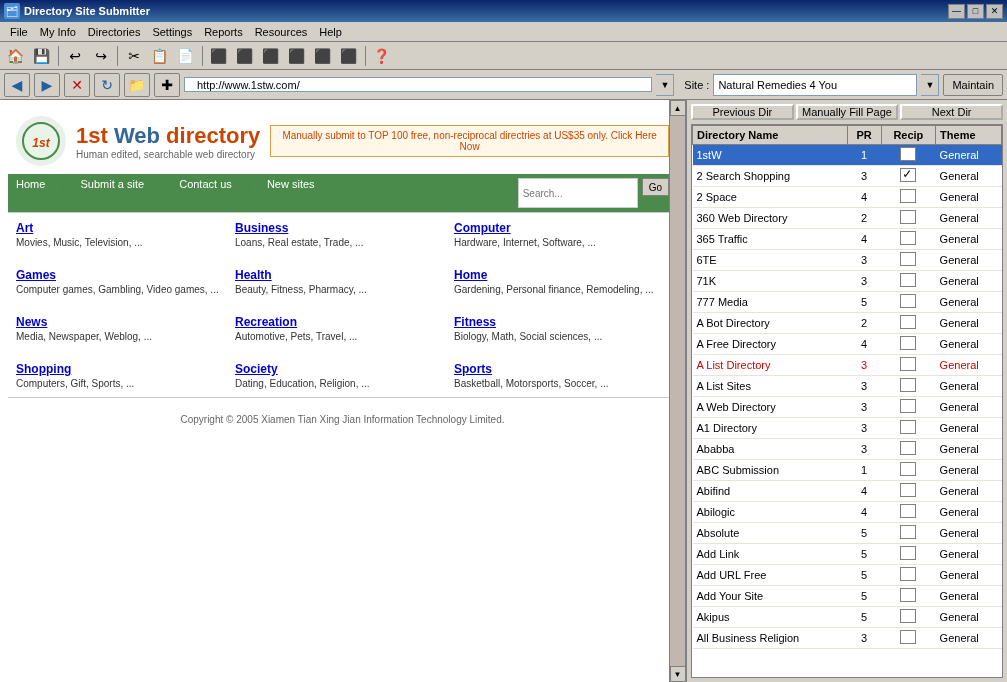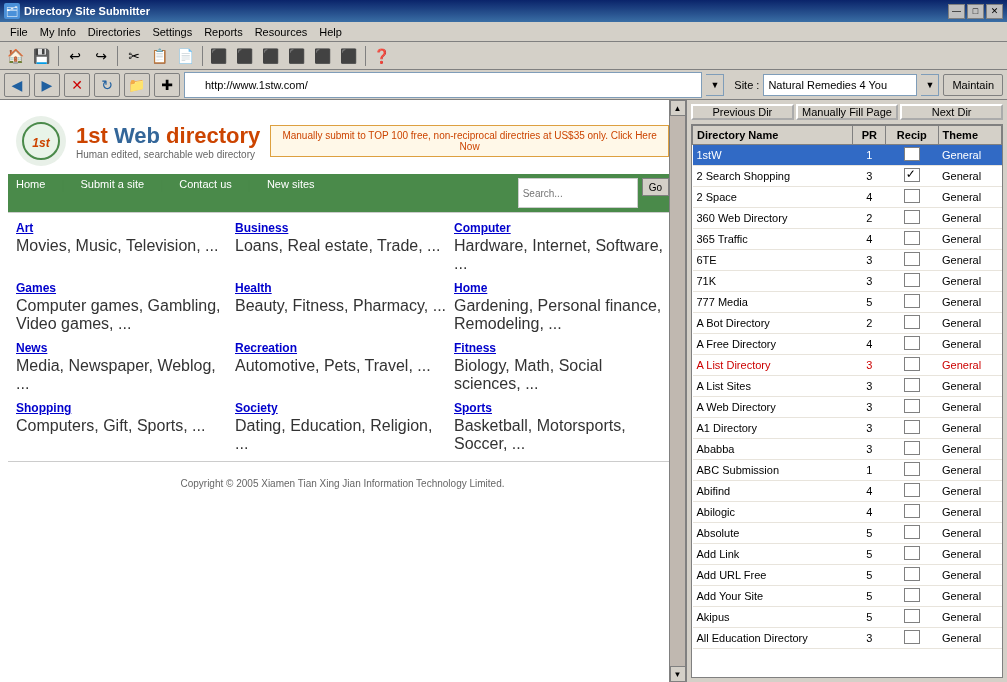--- a/index.html
+++ b/index.html
@@ -68,37 +68,37 @@
       border-radius: 2px;
       display: flex; align-items: center; justify-content: center;
       cursor: pointer; font-size: 14px;
     }
     .nav-btn.back { color: #2060a0; }
     .nav-btn.fwd { color: #2060a0; }
     .nav-btn.stop { color: #c00; }
     .nav-btn.refresh { color: #2060a0; }
     .url-bar {
       flex: 1;
-      height: 26px;
+      height: 15px;
       border: 1px solid #7f9db9;
       background: white;
-      padding: 0 20px;
+      padding: 0 12px;
       font-size: 11px;
     }
     .url-dropdown-btn {
       width: 18px; height: 22px;
       background: #d4d0c8;
       border: 1px solid #7f9db9;
       border-left: none;
       display: flex; align-items: center; justify-content: center;
       cursor: pointer; font-size: 9px;
     }
     .site-label { font-size: 11px; margin-left: 6px; white-space: nowrap; }
     .site-input {
-      width: 154px; height: 22px;
+      width: 204px; height: 22px;
       border: 1px solid #7f9db9;
       background: white;
       padding: 0 4px;
       font-size: 11px;
     }
     .site-dropdown-btn {
       width: 18px; height: 22px;
       background: #d4d0c8;
       border: 1px solid #7f9db9;
       border-left: none;
@@ -227,26 +227,26 @@
       padding: 0 6px;
       background: #d4d0c8;
       border: 1px solid #808080;
       font-size: 10px;
       cursor: pointer;
     }
     .web-categories {
       display: grid;
       grid-template-columns: 1fr 1fr 1fr;
       padding: 8px;
-      gap: 8px 4px;
+      gap: 20px 4px;
       border-top: 1px solid #ccc;
     }
     .web-category { }
     .web-cat-title { color: #0000cc; font-size: 12px; font-weight: bold; text-decoration: underline; cursor: pointer; }
-    .web-cat-desc { font-size: 16px; color: #333; margin-top: 2px; }
+    .web-cat-desc { font-size: 10px; color: #333; margin-top: 2px; }
     .web-footer {
       padding: 16px 8px;
       text-align: center;
       font-size: 10px;
       color: #666;
       border-top: 1px solid #ccc;
     }
 
     
     .right-panel {
@@ -637,21 +637,21 @@
                 <td class="center"><span class="checkbox-cell"></span></td>
                 <td>General</td>
               </tr>
               <tr>
                 <td>Akipus</td>
                 <td class="center">5</td>
                 <td class="center"><span class="checkbox-cell"></span></td>
                 <td>General</td>
               </tr>
               <tr>
-                <td>All Education Directory</td>
+                <td>All Business Religion</td>
                 <td class="center">3</td>
                 <td class="center"><span class="checkbox-cell"></span></td>
                 <td>General</td>
               </tr>
             </tbody>
         </table>
       </div>
     </div>
   </div>
 </div>

